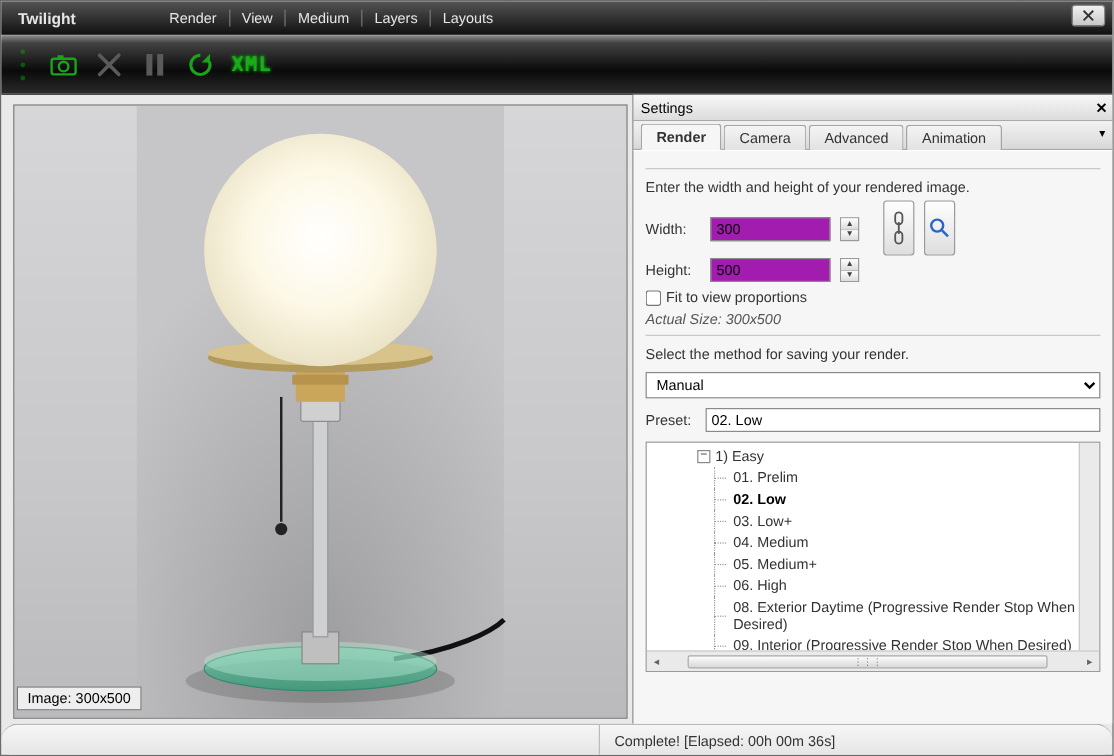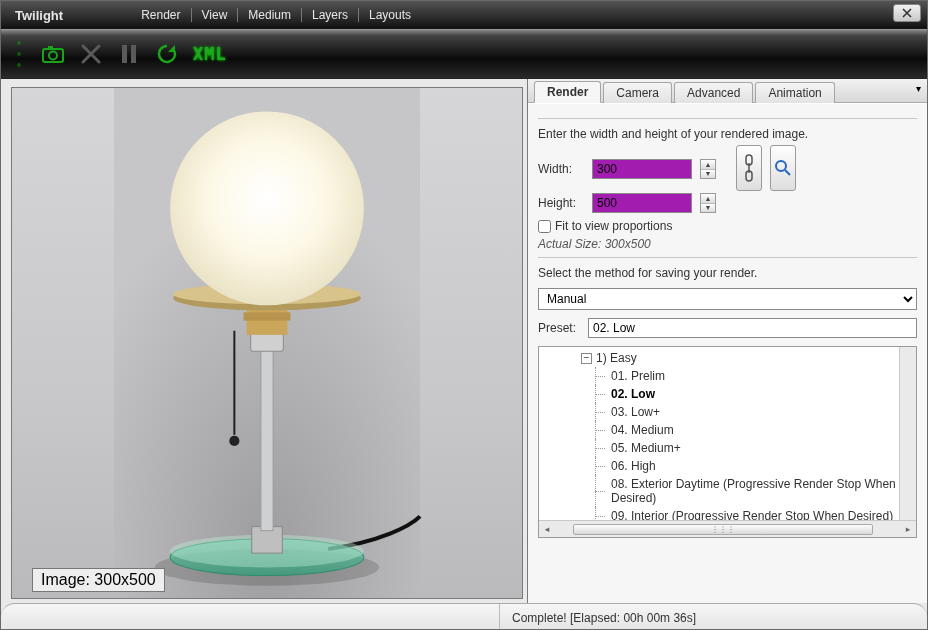--- a/index.html
+++ b/index.html
@@ -44,22 +44,22 @@
 .viewport-wrap { flex:1; padding:8px 4px 4px 10px; }
 .viewport {
   position:relative; width:100%; height:100%;
   background: linear-gradient(180deg,#d6d6d8 0%,#c8c7c9 60%,#bab9bb 100%);
   border:1px solid #7a7a7a;
   overflow:hidden;
 }
 
 .lamp { position:absolute; left:0; top:0; width:100%; height:100%; }
 .image-badge {
-  position:absolute; left:20px; bottom:6px;
-  background:#eee; border:1px solid #777; padding:2px 8px; font-size:16px;
+  position:absolute; left:2px; bottom:6px;
+  background:#eee; border:1px solid #777; padding:2px 8px; font-size:12px;
 }
 
 
 .settings {
   width:400px; border-left:1px solid #7a7a7a; background:#f0f0f0;
   display:flex; flex-direction:column;
 }
 .settings-title {
   height:22px; background:linear-gradient(#f7f7f7,#dcdcdc);
   border-bottom:1px solid #aaa; display:flex; align-items:center;
@@ -224,20 +224,24 @@
         <circle cx="150" cy="118" r="95" fill="url(#globe)"></circle>
 
         <line x1="118" y1="238" x2="118" y2="340" stroke="#222" stroke-width="2"></line>
         <circle cx="118" cy="346" r="5" fill="#222"></circle>
       </svg>
       <div class="image-badge">Image: 300x500</div>
     </div>
   </div>
 
   <div class="settings">
+    <div class="settings-title">
+      <span>Settings</span>
+      <span class="x">✕</span>
+    </div>
 
     <div class="tabs">
       <div class="tab active">Render</div>
       <div class="tab">Camera</div>
       <div class="tab">Advanced</div>
       <div class="tab">Animation</div>
       <span class="tab-more">▾</span>
     </div>
 
     <div class="panel-body">

